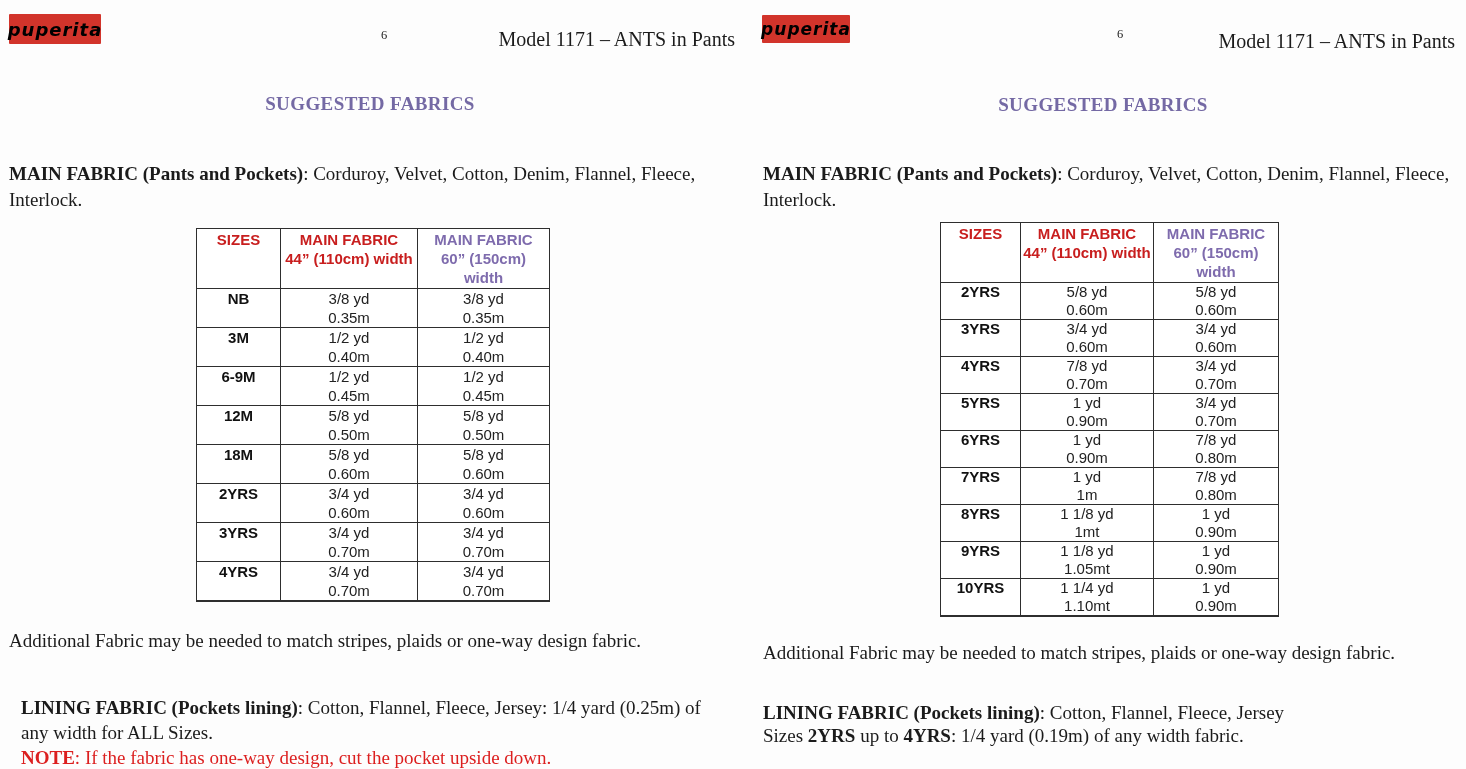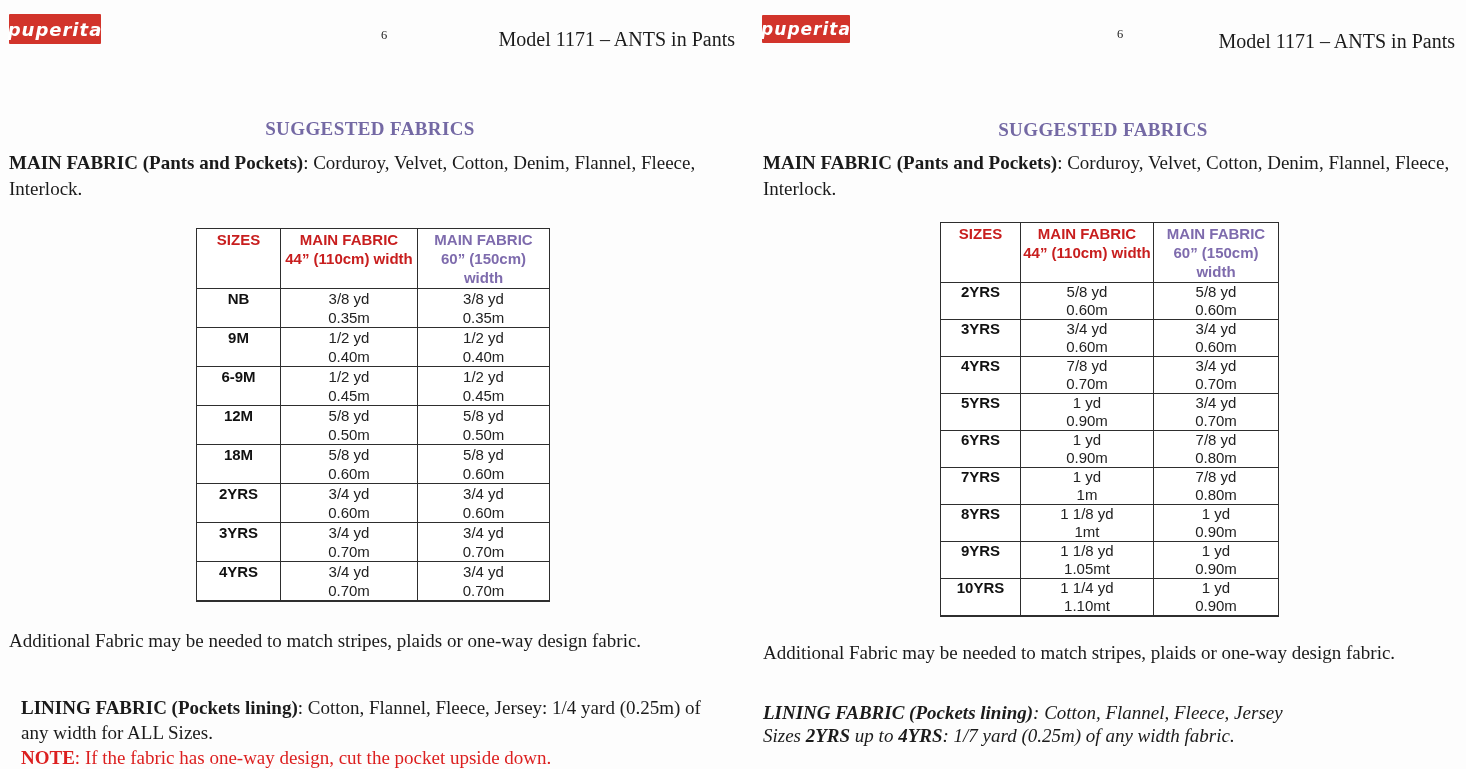--- a/index.html
+++ b/index.html
@@ -15,53 +15,53 @@
   html,body{width:1466px;height:769px;}
   body{
     position:relative;overflow:hidden;background:#fdfdfd;
     font-family:"Liberation Serif", serif;color:var(--text-dark);
   }
   .page{position:absolute;top:0;height:769px;}
   #page-left{left:0;width:740px;}
   #page-right{left:740px;width:726px;}
 
   .logo{
-    position:absolute;background:var(--logo-red);color:#ffffff;
+    position:absolute;background:var(--logo-red);color:#000000;
     font-family:"DejaVu Sans", sans-serif;font-style:italic;font-weight:bold;
     display:flex;align-items:center;justify-content:center;
     letter-spacing:1px;border-radius:1px;
   }
   #page-left .logo{left:9px;top:14px;width:92px;height:30px;font-size:18px;}
   #page-right .logo{left:22px;top:15px;width:88px;height:28px;font-size:17px;}
 
   .pagenum{position:absolute;font-size:12.5px;}
   #page-left .pagenum{left:381px;top:28px;}
   #page-right .pagenum{left:377px;top:27px;}
 
   .doctitle{position:absolute;font-size:20px;white-space:nowrap;}
   #page-left .doctitle{right:5px;top:28px;}
   #page-right .doctitle{right:11px;top:30px;}
 
   .heading{
     position:absolute;left:0;width:100%;text-align:center;
-    color:var(--heading-purple);font-weight:bold;font-size:19px;letter-spacing:.4px;margin-top:25px;
+    color:var(--heading-purple);font-weight:bold;font-size:19px;letter-spacing:.4px;
   }
   #page-left .heading{top:93px;}
   #page-right .heading{top:94px;}
 
   .para{position:absolute;font-size:19px;line-height:26px;}
-  .main-para{top:150px;}
+  .main-para{top:161px;}
   #page-left .main-para{left:9px;width:728px;}
   #page-right .main-para{left:23px;width:700px;}
 
   #page-left .additional{left:9px;top:628px;}
   #page-right .additional{left:23px;top:640px;}
 
   #page-left .lining{left:21px;top:695px;width:728px;line-height:25px;}
-  #page-right .lining{left:23px;top:702px;width:702px;line-height:22.5px;font-style:italic;}
+  #page-right .lining{left:23px;top:702px;width:702px;line-height:22.5px;}
 
   .note-line{color:var(--note-red);}
 
   .fabric-table{
     position:absolute;border-collapse:collapse;table-layout:fixed;
     font-family:"Liberation Sans", sans-serif;font-size:15px;
     background:#fff;
   }
   .fabric-table th,.fabric-table td{
     border:1px solid var(--border-dark);
@@ -107,21 +107,21 @@
           <th>MAIN FABRIC<br>60” (150cm) width</th>
         </tr>
       </thead>
       <tbody>
         <tr>
           <td>NB</td>
           <td>3/8 yd<br>0.35m</td>
           <td>3/8 yd<br>0.35m</td>
         </tr>
         <tr>
-          <td>9M</td>
+          <td>3M</td>
           <td>1/2 yd<br>0.40m</td>
           <td>1/2 yd<br>0.40m</td>
         </tr>
         <tr>
           <td>6-9M</td>
           <td>1/2 yd<br>0.45m</td>
           <td>1/2 yd<br>0.45m</td>
         </tr>
         <tr>
           <td>12M</td>
@@ -218,14 +218,14 @@
         <tr>
           <td>10YRS</td>
           <td>1 1/4 yd<br>1.10mt</td>
           <td>1 yd<br>0.90m</td>
         </tr>
       </tbody>
     </table>
 
   <div class="para additional">Additional Fabric may be needed to match stripes, plaids or one-way design fabric.</div>
 
-  <div class="para lining"><b>LINING FABRIC (Pockets lining)</b><span>: Cotton, Flannel, Fleece, Jersey</span><br><span><span>Sizes </span><b>2YRS</b><span> up to </span><b>4YRS</b><span>: 1/7 yard (0.25m) of any width fabric.</span></span><br></div>
+  <div class="para lining"><b>LINING FABRIC (Pockets lining)</b><span>: Cotton, Flannel, Fleece, Jersey</span><br><span><span>Sizes </span><b>2YRS</b><span> up to </span><b>4YRS</b><span>: 1/4 yard (0.19m) of any width fabric.</span></span><br></div>
 </div>
 
 </body></html>

